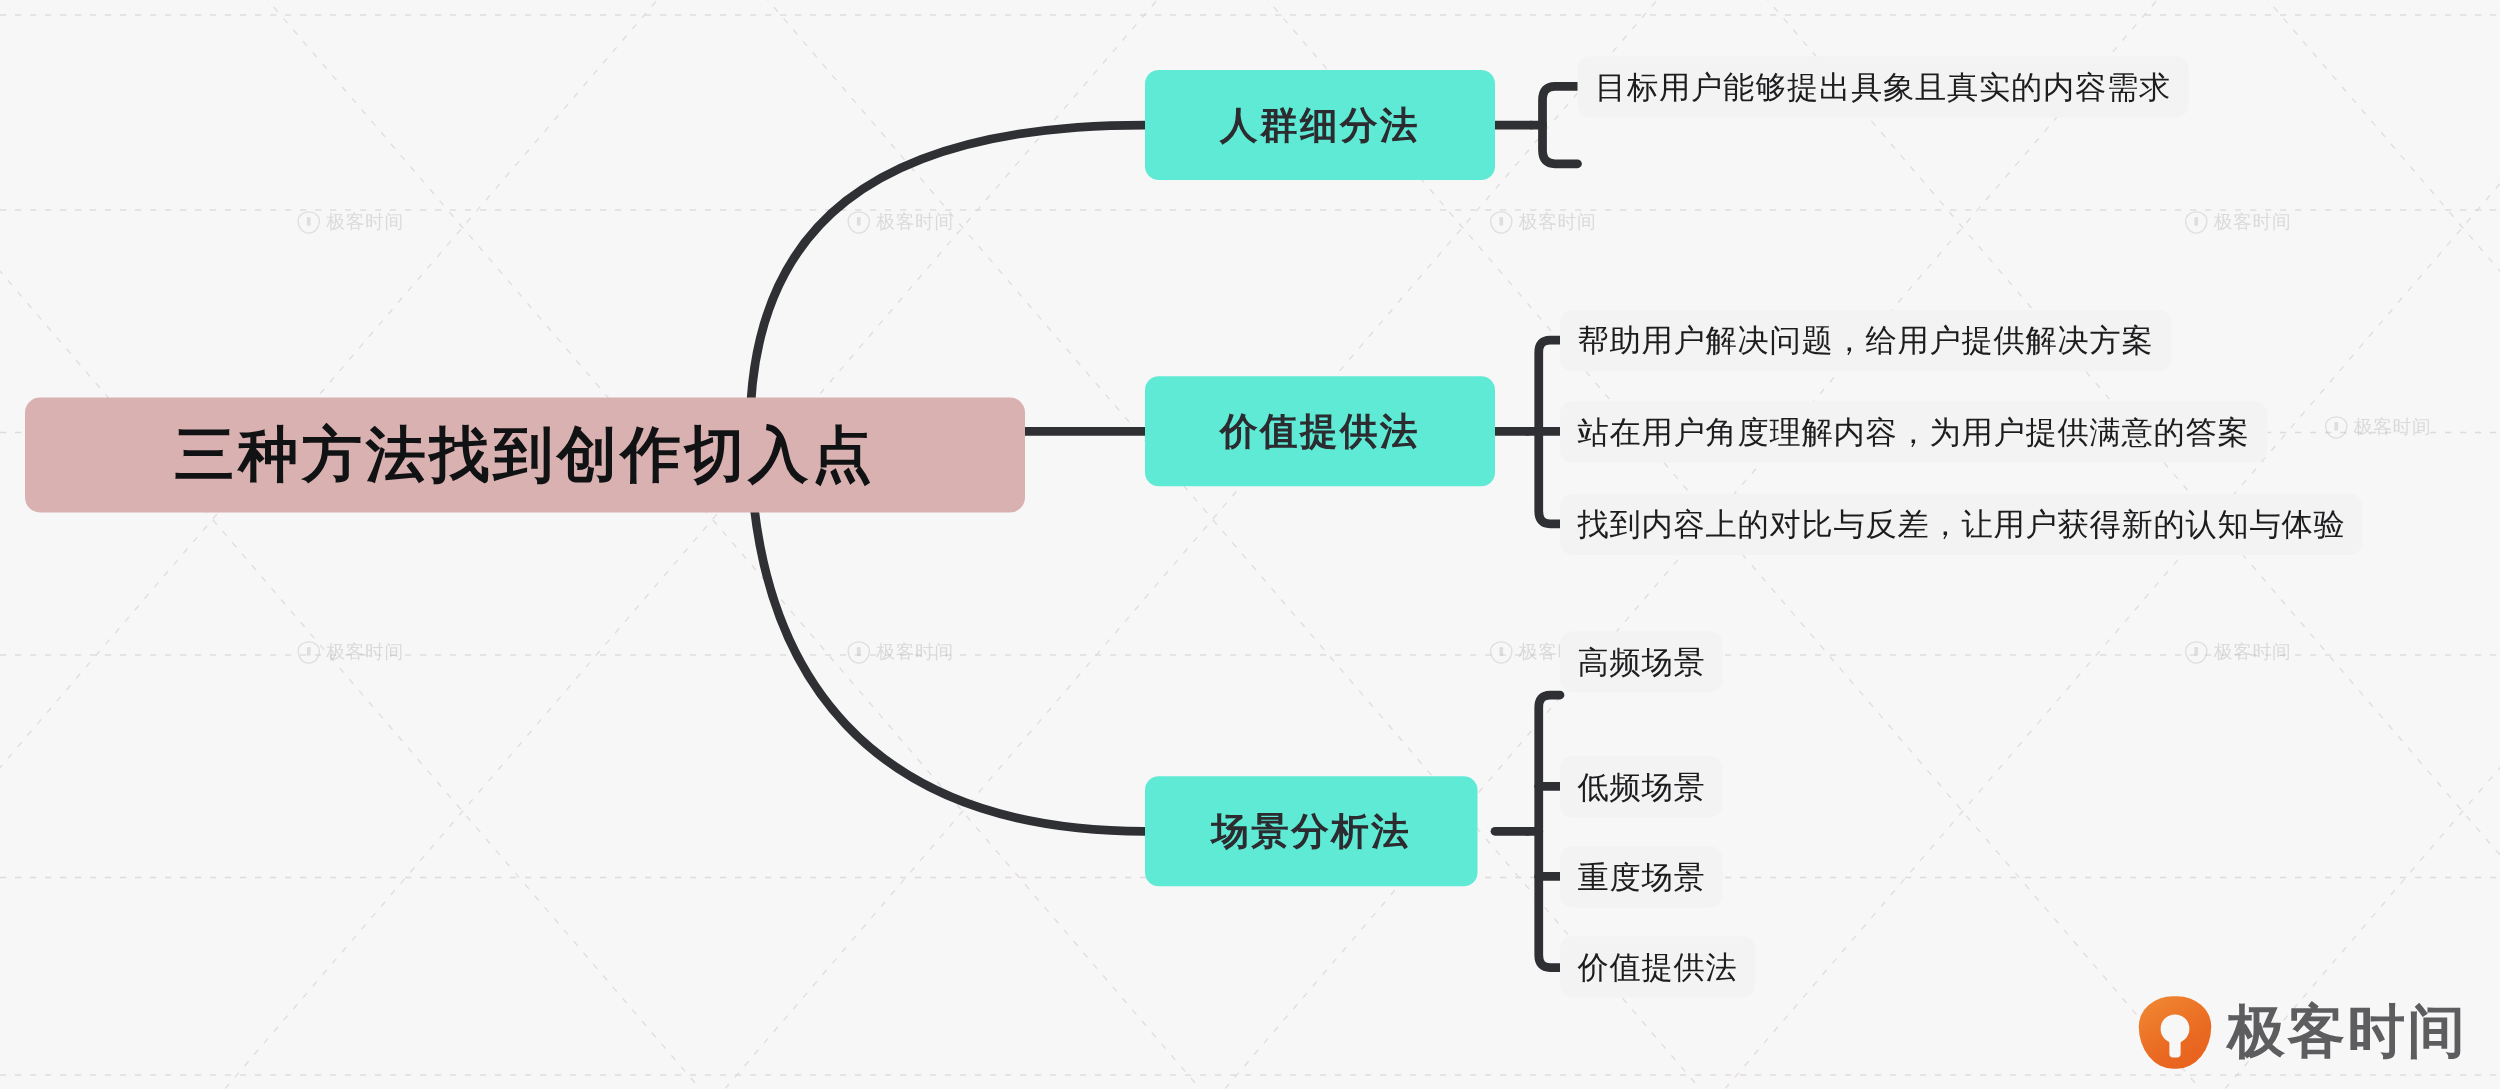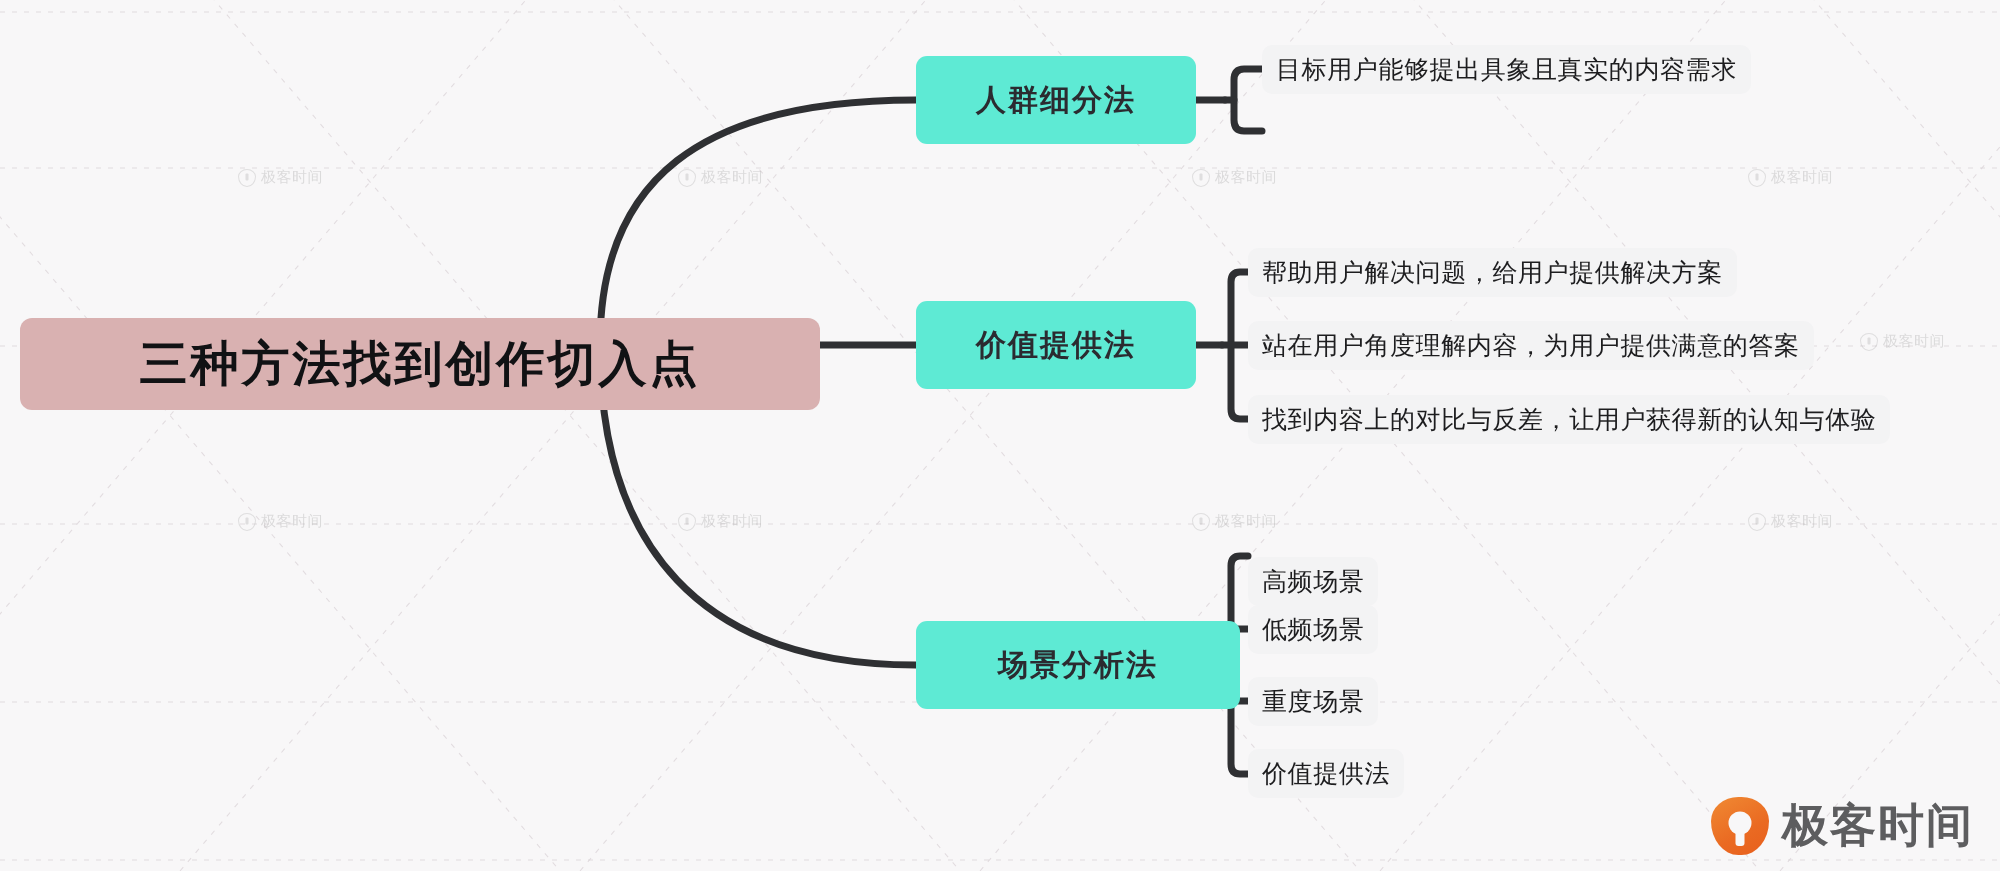--- a/index.html
+++ b/index.html
@@ -271,24 +271,24 @@
   <div class="leaf-node" style="left:1248px; top:248px;">
     <span>帮助用户解决问题，给用户提供解决方案</span>
   </div>
   <div class="leaf-node" style="left:1248px; top:321px;">
     <span>站在用户角度理解内容，为用户提供满意的答案</span>
   </div>
   <div class="leaf-node" style="left:1248px; top:395px;">
     <span>找到内容上的对比与反差，让用户获得新的认知与体验</span>
   </div>
 
-  <div class="node branch-node" style="left:916px; top:621px; width:324px; height:88px;">
+  <div class="node branch-node" style="left:916px; top:621px; width:266px; height:88px;">
     <span>场景分析法</span>
   </div>
-  <div class="leaf-node" style="left:1248px; top:557px;">
+  <div class="leaf-node" style="left:1248px; top:505px;">
     <span>高频场景</span>
   </div>
   <div class="leaf-node" style="left:1248px; top:605px;">
     <span>低频场景</span>
   </div>
   <div class="leaf-node" style="left:1248px; top:677px;">
     <span>重度场景</span>
   </div>
   <div class="leaf-node" style="left:1248px; top:749px;">
     <span>价值提供法</span>

